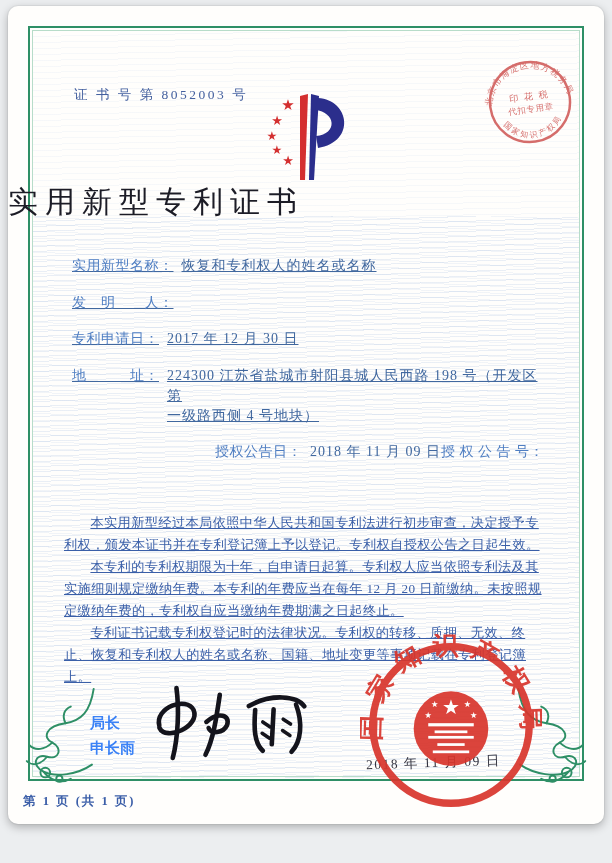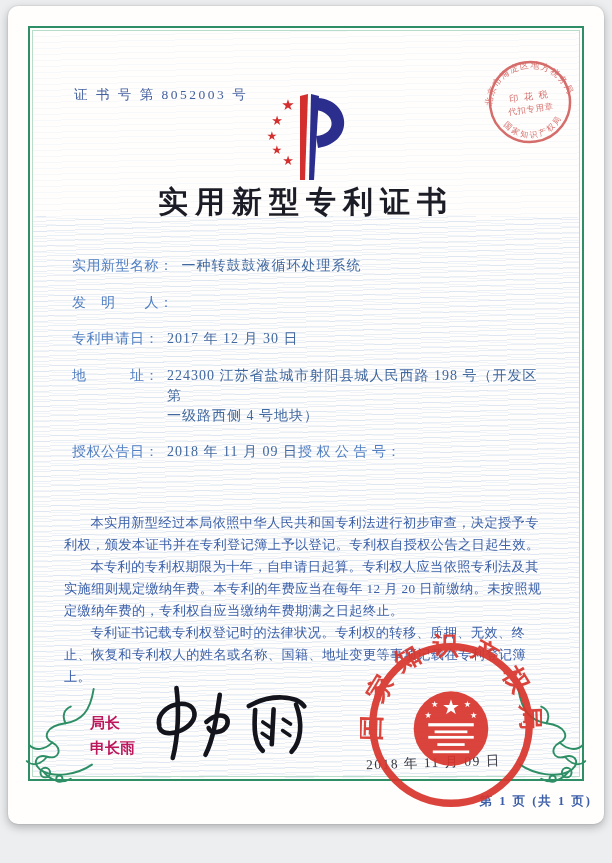--- a/index.html
+++ b/index.html
@@ -27,46 +27,46 @@
   .flourish.right { right:10px; bottom:30px; transform:scaleX(-1); }
 
   .cert-no { position:absolute; left:66px; top:80px; z-index:2;
              font-size:13.5px; letter-spacing:2.5px; color:#44609f; }
 
   .tax-stamp { position:absolute; left:472px; top:46px; width:100px; height:100px;
                z-index:3; transform:rotate(-8deg); opacity:.88; }
 
   .logo { position:absolute; left:236px; top:86px; width:124px; height:92px; z-index:2; }
 
-  .title { position:absolute; left:0; right:0; top:176px; z-index:2; text-align:center;
-           font-size:30px; font-weight:700; letter-spacing:7px; color:#1c1c26; }
+  .title { position:absolute; left:0; right:0; top:176px; z-index:2; text-align:left;
+           font-size:30px; font-weight:400; letter-spacing:7px; color:#1c1c26; }
 
   .fields { position:absolute; left:64px; right:52px; top:250px; z-index:2;
             font-size:14px; color:#41689f; }
-  .frow { display:flex; margin-bottom:16.5px; line-height:20px; }
+  .frow { display:flex; margin-bottom:16.5px; line-height:20px;text-decoration:underline; }
   .flabel { flex:none; color:#4f7ec2; letter-spacing:.5px; margin-right:8px; }
   .fvalue { flex:1; letter-spacing:1px; white-space:pre-line; }
-  .grant-row { display:flex; justify-content:flex-start; line-height:20px; margin-top:2px; }
+  .grant-row { display:flex; justify-content:flex-end; line-height:20px; margin-top:2px; }
   .pair { display:flex; }
 
   .paras { position:absolute; left:56px; right:52px; top:506px; z-index:2;
            font-size:13.2px; line-height:22px; color:#3a5fa8; letter-spacing:.4px; }
-  .paras p { text-indent:2em; }
+  .paras p { text-indent:2em;text-decoration:underline; }
 
   .signer { position:absolute; left:82px; top:704px; z-index:2;
             font-family:"Liberation Sans", sans-serif; font-weight:bold;
-            font-size:15px; color:#be185d; line-height:25px; }
+            font-size:15px; color:#3b82f6; line-height:25px; }
   .signature { position:absolute; left:130px; top:674px; width:190px; height:82px;
                z-index:2; transform:rotate(-2deg); }
 
   .seal { position:absolute; left:352px; top:628px; width:182px; height:182px; z-index:4; opacity:.92; }
   .seal-date { position:absolute; left:358px; top:748px; z-index:3; font-size:13.5px;
                letter-spacing:1.5px; color:#33333f; transform:rotate(-2deg); }
 
-  .footer { position:absolute; left:0; right:12px; top:787px; z-index:2; text-align:right;
+  .footer { position:absolute; left:0; right:0; top:787px; z-index:2; text-align:left;
             font-size:12.5px; font-weight:600; letter-spacing:2px; color:#3b5ea8;padding-left:15px; }
 </style>
 </head>
 <body>
 
 <div class="card">
 
   <div class="watermark-top"></div>
   <div class="watermark"></div>
   <div class="frame"></div>
@@ -123,21 +123,21 @@
       <text x="33" y="62" font-size="12">★</text>
       <text x="44" y="73" font-size="13">★</text>
     </g>
   </svg>
 
   <div class="title">实用新型专利证书</div>
 
   <div class="fields">
     <div class="frow">
       <span class="flabel">实用新型名称：</span>
-      <span class="fvalue">一种转鼓鼓液循环处理系统</span>
+      <span class="fvalue">恢复和专利权人的姓名或名称</span>
     </div>
     <div class="frow">
       <span class="flabel">发　明　　人：</span>
     </div>
     <div class="frow">
       <span class="flabel">专利申请日：</span>
       <span class="fvalue">2017 年 12 月 30 日</span>
     </div>
     <div class="frow">
       <span class="flabel">地　　　址：</span>

